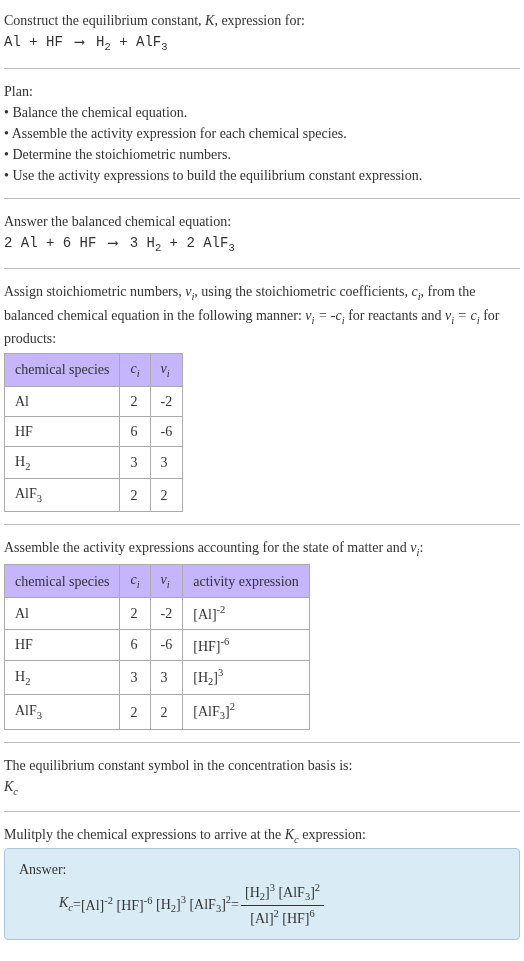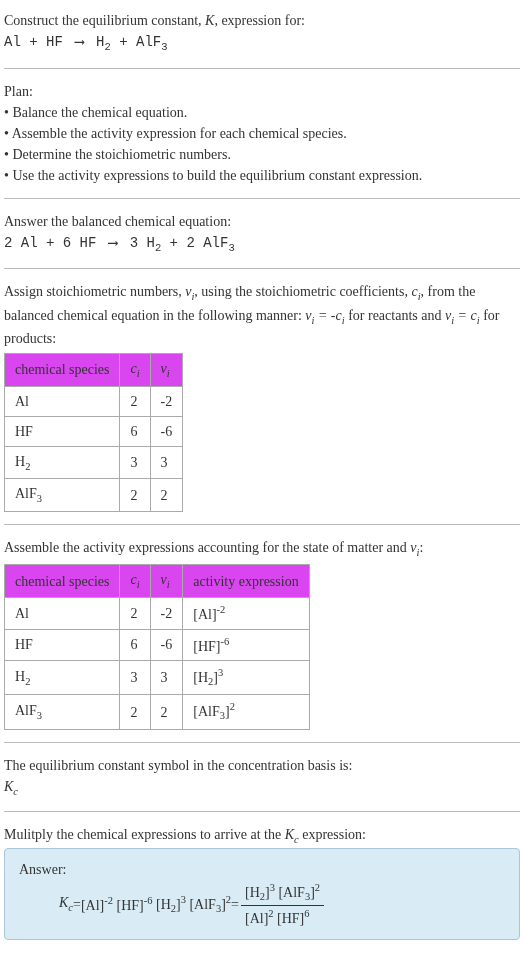--- a/index.html
+++ b/index.html
@@ -32,39 +32,39 @@
       border-collapse: collapse;
       margin-top: 4px;
     }
     td, th {
       border: 1px solid #aaa;
       padding: 4px 10px;
       text-align: left;
       font-weight: normal;
     }
     th {
-      background: #d946ef;
+      background: #c4b5fd;
     }
     .answer-box {
       background: #d9ecf5;
       border: 1px solid #a8c8d8;
       border-radius: 4px;
       padding: 10px 14px;
       margin-top: 0;
     }
     .italic {
       font-style: italic;
     }
     .arrow {
       padding: 0 4px;
     }
     .frac {
       display: inline-block;
       vertical-align: middle;
-      text-align: left;
+      text-align: center;
       margin: 0 2px;
     }
     .frac .num {
       display: block;
       border-bottom: 1px solid #333;
       padding: 0 4px;
     }
     .frac .den {
       display: block;
       padding: 0 4px;

